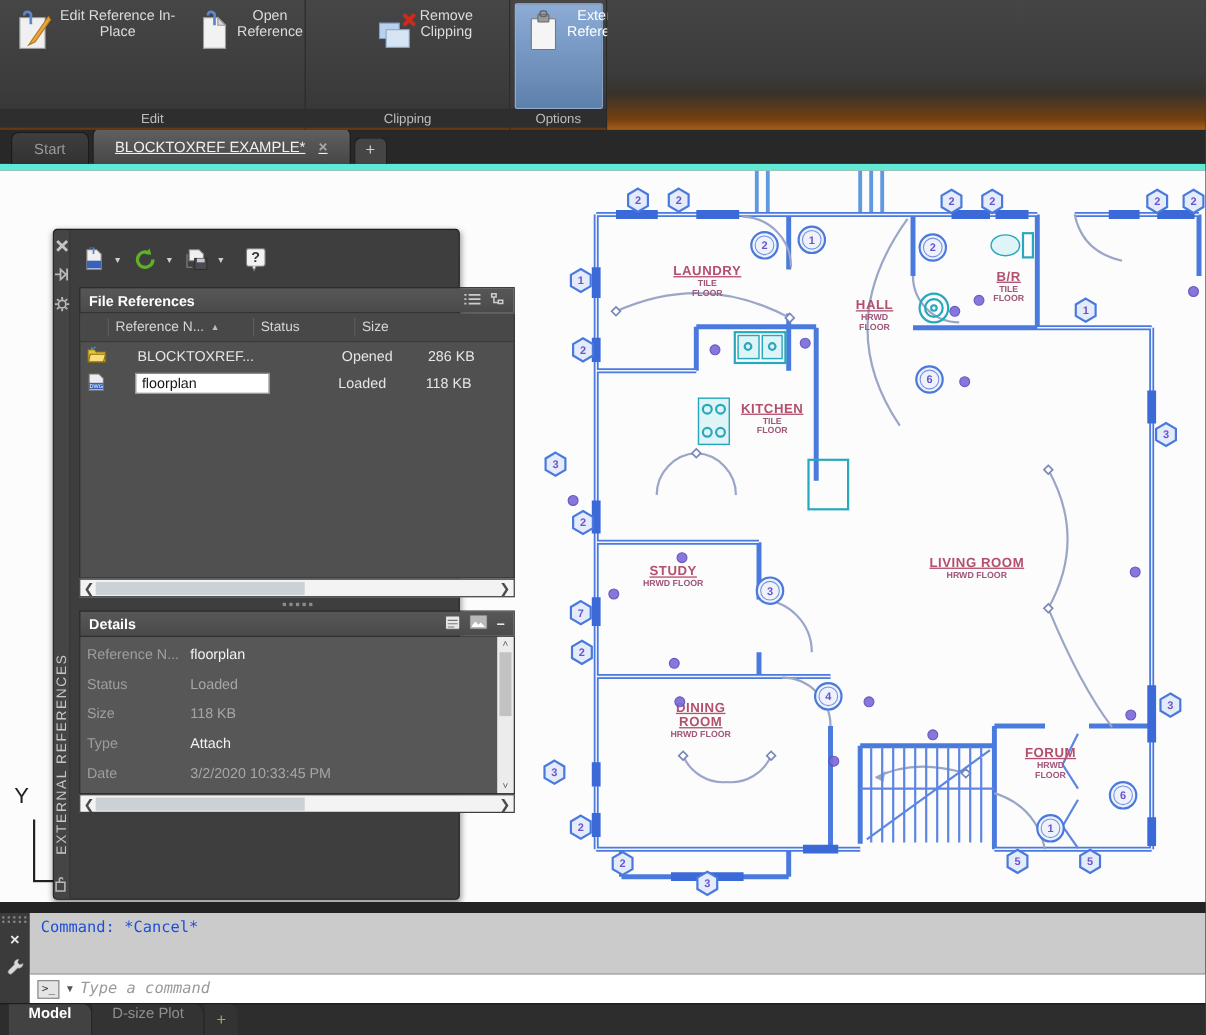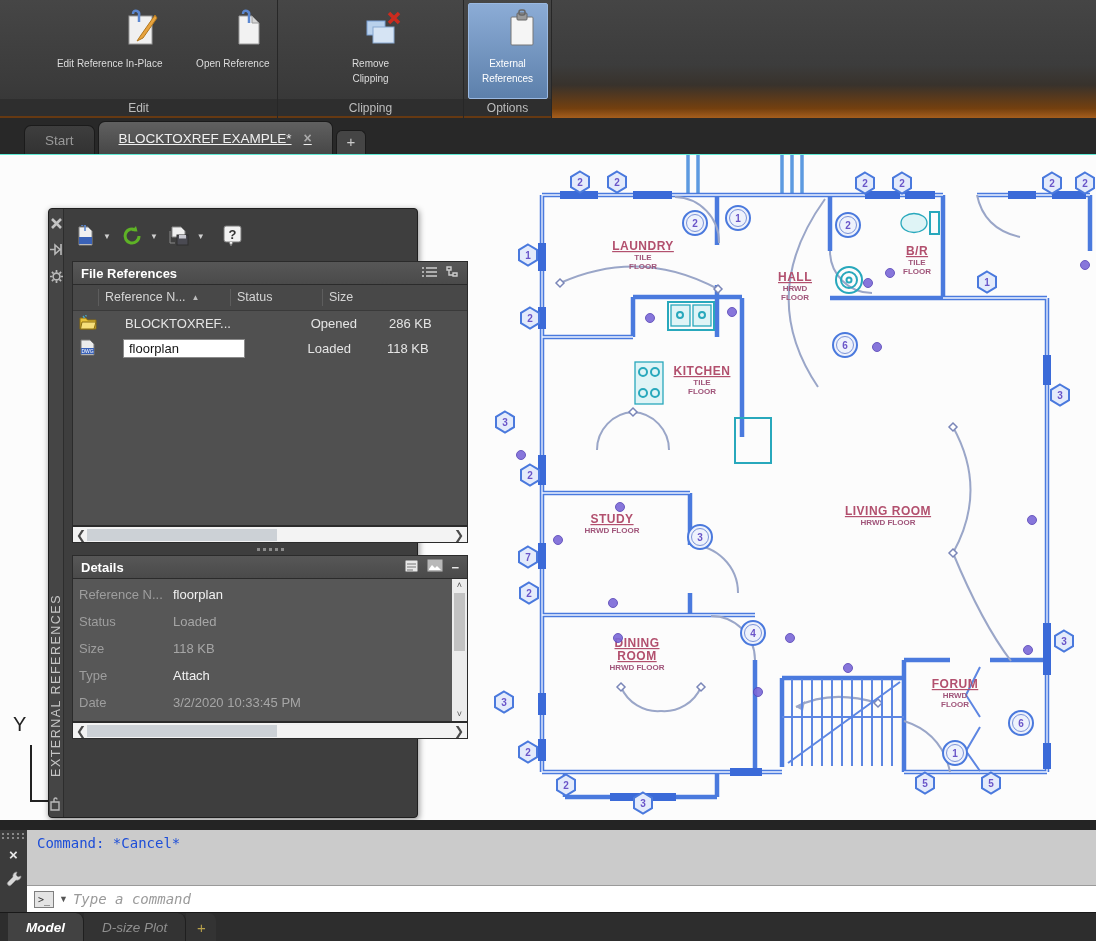--- a/index.html
+++ b/index.html
@@ -4,30 +4,30 @@
 <style>
   * { margin:0; padding:0; box-sizing:border-box; }
   html,body { width:1096px; height:941px; overflow:hidden; background:#222;
     font-family:"Liberation Sans", sans-serif; }
   .app { width:1096px; height:941px; display:flex; flex-direction:column; position:relative; }
 
   
   .ribbon { height:118px; display:flex; position:relative; background:#3d3d3d; }
   .panel { display:flex; flex-direction:column; background:linear-gradient(#464646,#3b3b3b 70%,#353535); border-right:1px solid #272727; }
   .panel-buttons { flex:1; display:flex; align-items:stretch; justify-content:center; padding:3px 2px 0 2px; gap:1px; }
-  .rbtn { display:flex; flex-direction:column; align-items:flex-end; color:#dcdcdc; font-size:10px; line-height:15px;
+  .rbtn { display:flex; flex-direction:row; align-items:flex-start; color:#dcdcdc; font-size:13px; line-height:15px;
           text-align:center; padding:2px 3px; border:1px solid transparent; border-radius:2px; }
   .rbtn .ric { height:50px; display:flex; align-items:center; justify-content:center; }
   .rbtn.selected { background:linear-gradient(#8cacd6,#5d80ab); border:1px solid #9ab9e2; color:#fff; }
   .panel-label { height:19px; background:#2e2e2e; color:#bdbdbd; font-size:12px; text-align:center; line-height:18px;
                  border-bottom:2px solid #663912; }
   .ribbon-rest { flex:1; background:linear-gradient(180deg,#454545 0%,#3c3c3c 55%,#38322c 72%,#74400f 92%,#a65e1d 100%); }
 
   
-  .filetabs { height:37px; background:#282828; display:flex; align-items:flex-end; padding-left:24px; border-bottom:1px solid #5eead4; }
+  .filetabs { height:37px; background:#282828; display:flex; align-items:flex-end; padding-left:10px; border-bottom:6px solid #5eead4; }
   .ftab { height:29px; padding:0 20px; color:#999; font-size:13.5px; background:linear-gradient(#3e3e3e,#323232);
           border:1px solid #1b1b1b; border-bottom:none; border-radius:7px 7px 0 0; display:flex; align-items:center; gap:12px; margin-right:3px; }
   .ftab.active { background:linear-gradient(#606060,#474747); color:#f0f0f0; height:33px;text-decoration:underline; }
   .ftab .tclose { color:#aaa; font-size:14px; font-weight:bold; }
   .addtab { width:30px; height:24px; background:#454545; border:1px solid #1b1b1b; border-bottom:none;
             border-radius:6px 6px 0 0; color:#ccc; text-align:center; font-size:15px; line-height:22px; margin-bottom:0; }
 
   
   .canvas { height:665px; background:#fcfcfc; position:relative; overflow:hidden; }
   #fp { position:absolute; right:0; top:0; }
@@ -110,22 +110,22 @@
   .cmd-hist { flex:1; background:#cbcbcb; font-family:"DejaVu Sans Mono",monospace; font-size:14px; color:#1d4ed8;
               padding:3px 0 0 10px; line-height:21px; }
   .cmd-input { height:27px; background:#fff; display:flex; align-items:center; padding:0 7px; gap:5px; border-top:1px solid #9a9a9a; }
   .prompt-box { min-width:20px; height:17px; background:#e4e4e4; border:1px solid #7f7f7f; color:#333;
                 font-family:"DejaVu Sans Mono",monospace; font-size:10px; line-height:15px; text-align:center; padding:0 2px; }
   .prompt-drop { color:#555; font-size:9px; }
   .cmd-ph { color:#9a9a9a; font-style:italic; font-family:"DejaVu Sans Mono",monospace; font-size:14px; }
 
   
   .statusbar { height:29px; background:#2d2d2d; display:flex; align-items:stretch; padding-left:8px; border-top:1px solid #191919; }
-  .ltab { padding:0 18px; font-size:13.5px; color:#8f8f8f; display:flex; align-items:center; background:#333;
-          border-right:1px solid #1f1f1f; border-radius:0 8px 0 0;font-style:italic; }
+  .ltab { padding:0 18px; font-size:13.5px; color:#8f8f8f; display:flex; background:#333;
+          border-right:1px solid #1f1f1f; border-radius:0 8px 0 0; }
   .ltab.active { background:#424242; color:#fff; font-weight:bold; }
   .addlayout { width:30px; display:flex; align-items:center; justify-content:center; color:#b8a14c; font-size:15px;
                background:#333; border-radius:0 8px 0 0; }
 </style>
 </head>
 <body>
 
 <div class="app">
 
   <div class="ribbon">

